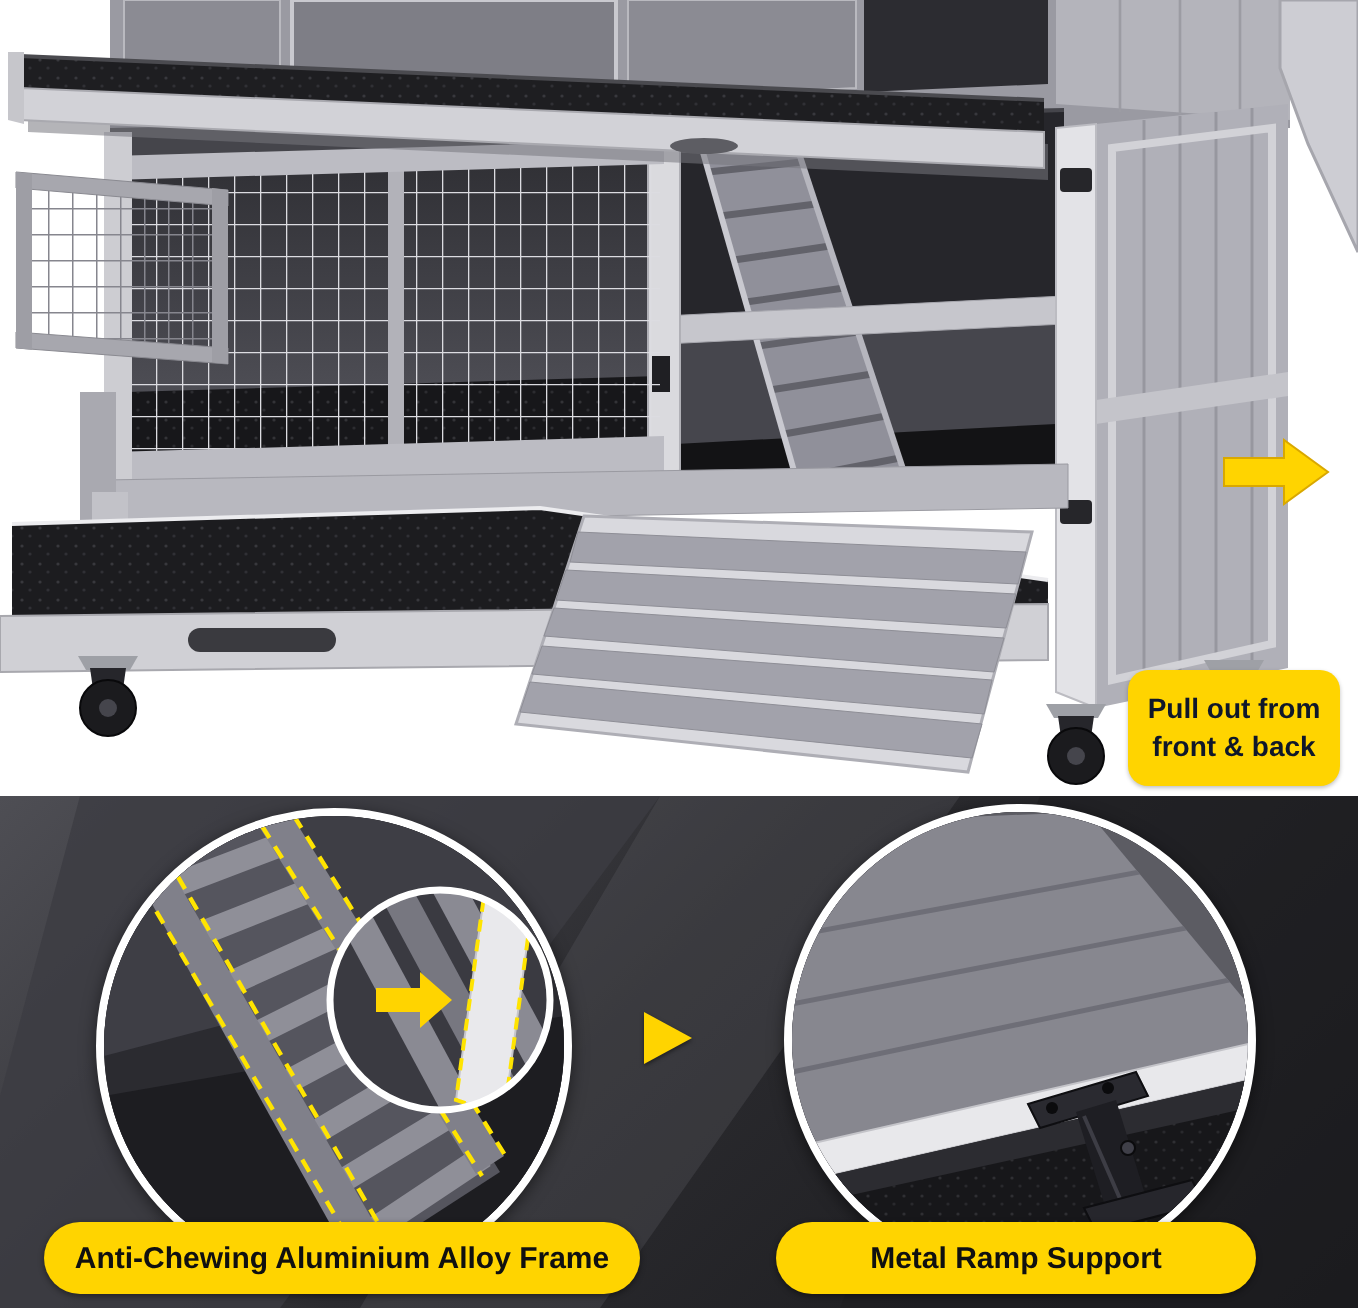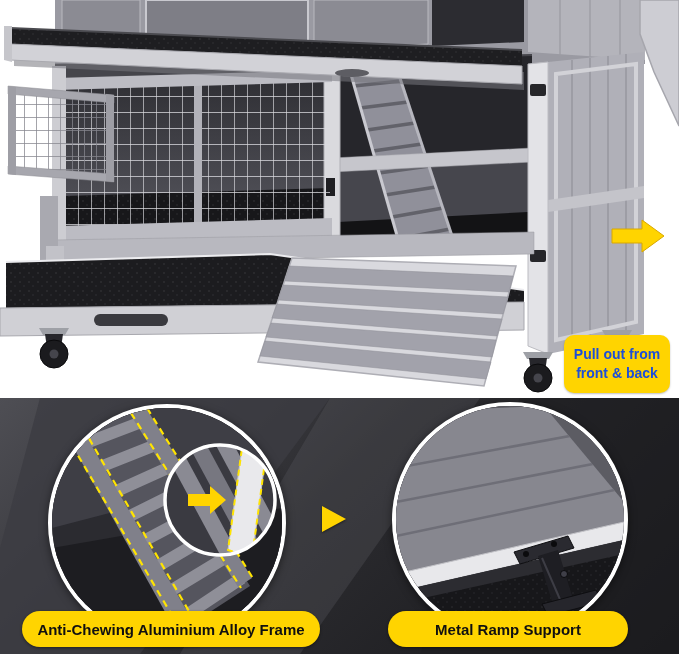--- a/index.html
+++ b/index.html
@@ -8,21 +8,21 @@
   .stage{position:absolute;left:0;top:0;width:679px;height:654px;background:#fff;}
 
   
   .photo-top{position:absolute;left:0;top:0;width:679px;height:398px;background:#fff;}
   .photo-top svg{position:absolute;left:0;top:0;}
 
   .badge{position:absolute;left:564px;top:335px;width:106px;height:58px;
          background:#ffd400;border-radius:10px;display:flex;flex-direction:column;
          align-items:center;justify-content:center;gap:1px;
          box-shadow:0 1px 2px rgba(0,0,0,.25);}
-  .badge div{font-size:14px;font-weight:bold;color:#1d4ed8;line-height:1.25;white-space:nowrap;}
+  .badge div{font-size:14px;font-weight:bold;color:#0f172a;line-height:1.25;white-space:nowrap;}
 
   
   .feature-strip{position:absolute;left:0;top:398px;width:679px;height:256px;
                  background:linear-gradient(135deg,#4e4e54 0%,#2c2c30 45%,#17171a 100%);overflow:hidden;}
   .strip-bg{position:absolute;left:0;top:0;}
 
   .circle{position:absolute;border-radius:50%;border:4px solid #ffffff;overflow:hidden;
           box-shadow:0 2px 8px rgba(0,0,0,.5);background:#2b2b30;}
   .circle svg{display:block;}
   .circle.left{left:48px;top:6px;width:230px;height:230px;}

